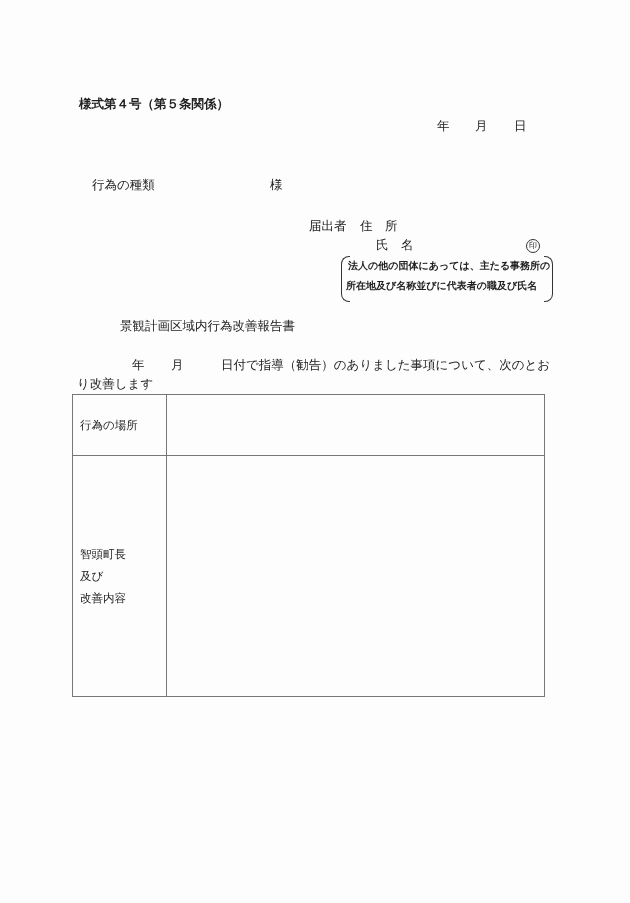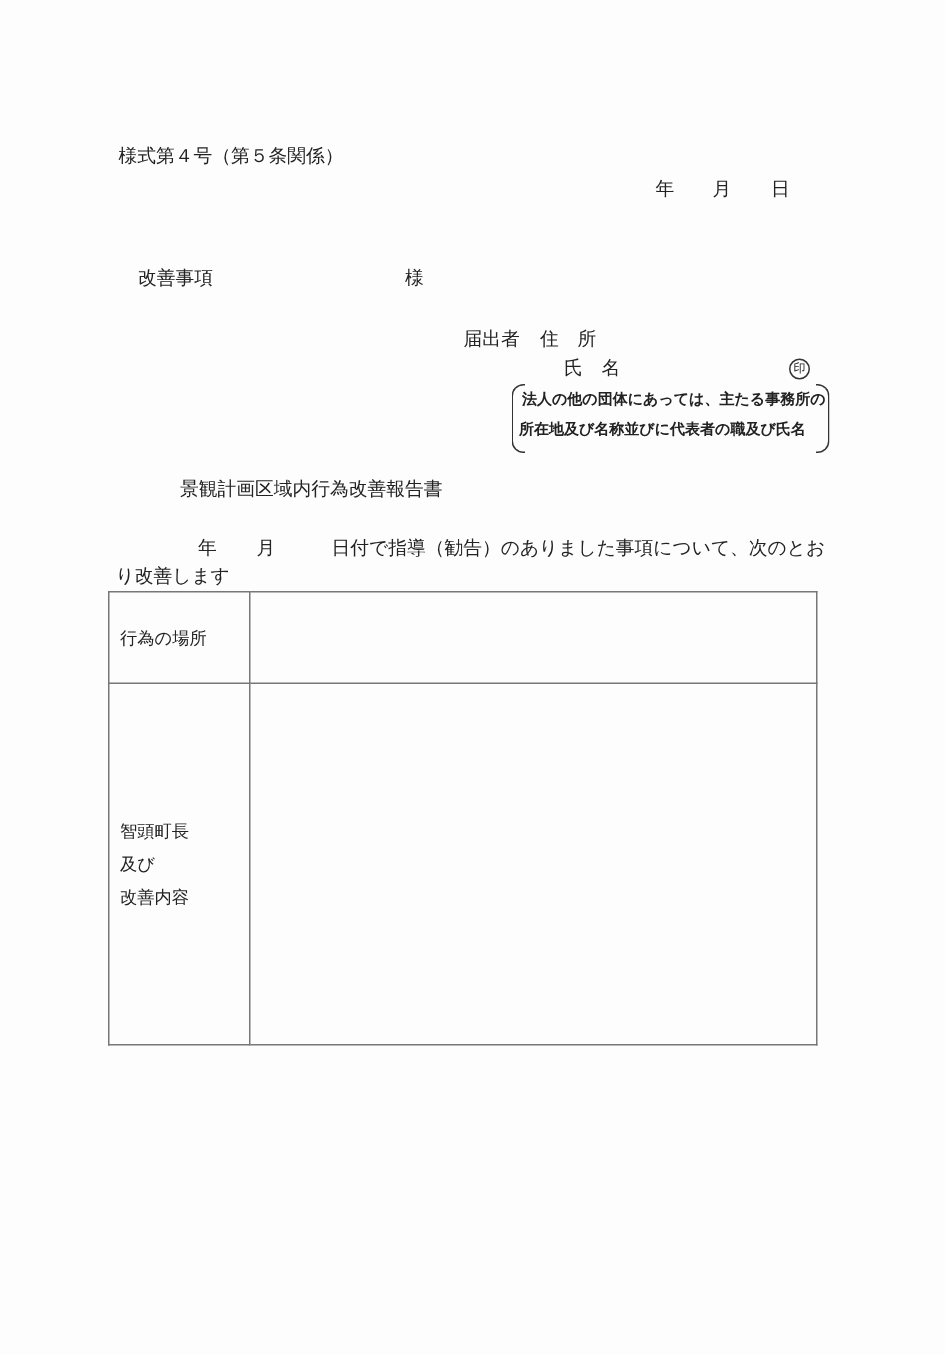--- a/index.html
+++ b/index.html
@@ -25,30 +25,30 @@
   table.form td.label { width: 86px; }
   table.form td.value { padding: 0; }
   .seal {
     display: inline-block; width: 12px; height: 12px; border: 1px solid #333; border-radius: 50%;
     font-size: 8px; line-height: 12px; text-align: center;
   }
 </style>
 </head>
 <body>
 
-<div class="abs t13" style="left:79px;top:96px;">様式第４号（第５条関係）</div>
+<div class="abs t13" style="left:79px;top:96px;font-weight:bold;">様式第４号（第５条関係）</div>
 
 <div>
   <span class="abs t13" style="left:437px;top:118px;">年</span>
   <span class="abs t13" style="left:475px;top:118px;">月</span>
   <span class="abs t13" style="left:514px;top:118px;">日</span>
 </div>
 
 <div>
-  <span class="abs t13" style="left:92px;top:177px;">改善事項</span>
+  <span class="abs t13" style="left:92px;top:177px;">行為の種類</span>
   <span class="abs t13" style="left:270px;top:177px;">様</span>
 </div>
 
 <div>
   <span class="abs t13" style="left:309px;top:218px;">届出者</span>
   <span class="abs t13" style="left:360px;top:218px;">住　所</span>
   <span class="abs t13" style="left:376px;top:237px;text-align:right;">氏　名</span>
   <span class="abs seal" style="left:526px;top:239px;">印</span>
   <div class="paren-l" style="left:341px;top:256px;"></div>
   <div class="paren-r" style="left:544px;top:256px;"></div>

